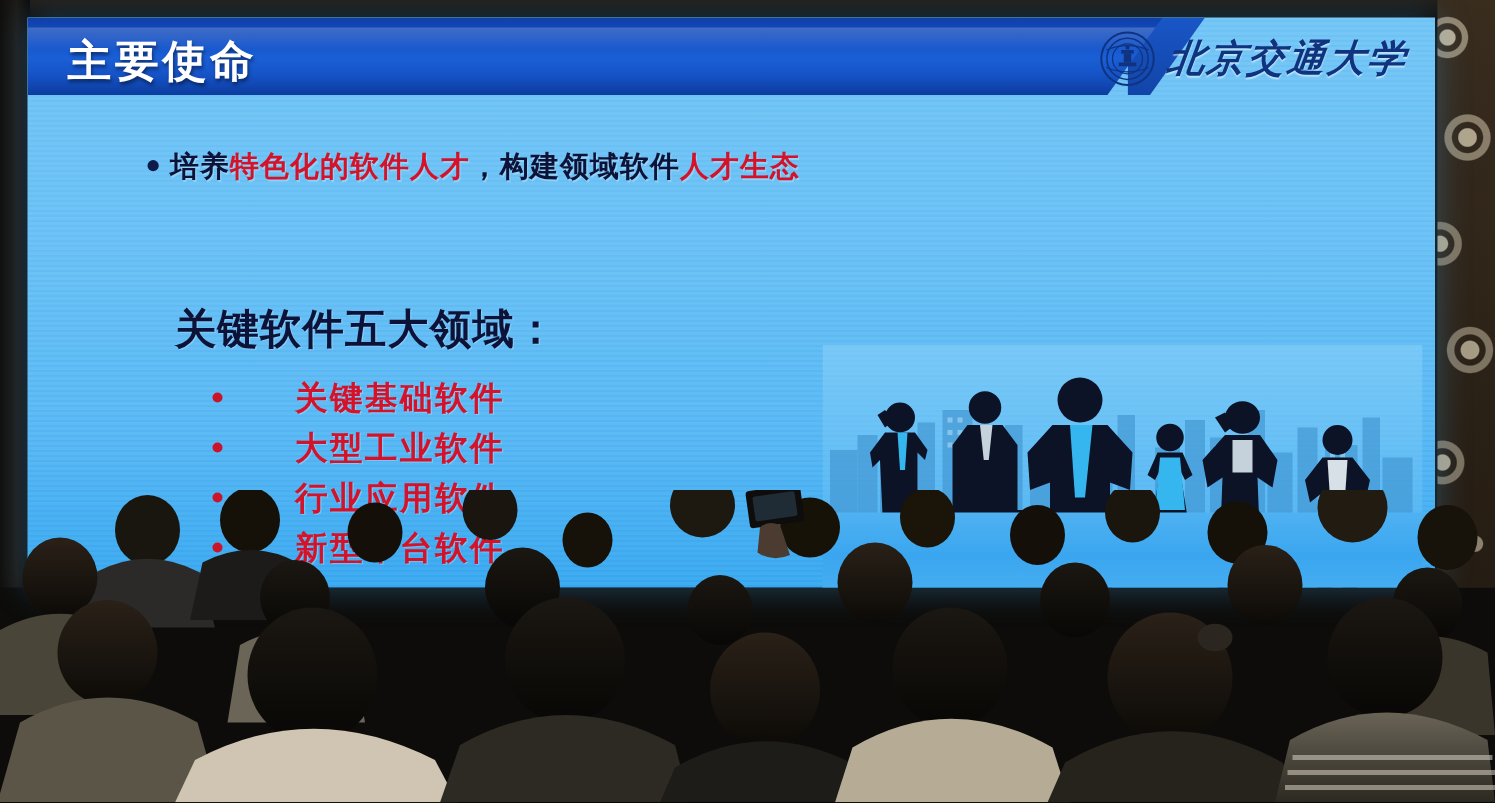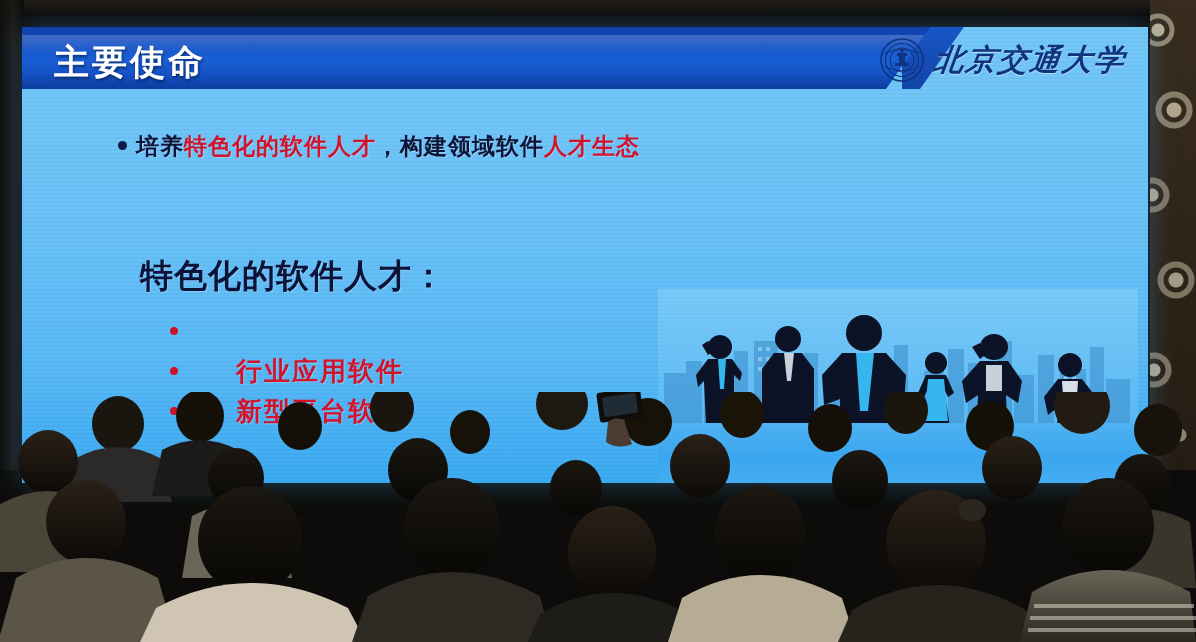--- a/index.html
+++ b/index.html
@@ -28,21 +28,21 @@
         radial-gradient(circle at 14px 380px, rgba(226,214,186,.8) 0 6px, transparent 7px),
         radial-gradient(circle at 14px 380px, transparent 0 11px, rgba(226,214,186,.5) 12px 17px, transparent 18px),
         radial-gradient(circle at 40px 445px, rgba(226,214,186,.6) 0 6px, transparent 7px),
         linear-gradient(180deg,#3b2f20,#241c13);
       filter:blur(.6px); opacity:.9; }
 
   
   #screen { position:absolute; left:22px; top:14px; width:1126px; height:456px;
       background:linear-gradient(180deg,#72c5f6 0%,#69c0f5 40%,#59b8f4 72%,#3aa8f0 100%);
       overflow:hidden; z-index:2;
-      box-shadow:0 0 26px rgba(70,170,240,.35);margin-top:13px; }
+      box-shadow:0 0 26px rgba(70,170,240,.35); }
   #screen::after { content:""; position:absolute; inset:0; pointer-events:none;
       background:repeating-linear-gradient(180deg, rgba(255,255,255,.045) 0 2px, rgba(0,0,0,.035) 2px 4px);
       mix-blend-mode:overlay; }
 
   
   .titlebar { position:absolute; left:0; top:0; width:100%; height:62px; z-index:3; }
   .titlebar .band { position:absolute; left:0; top:0; width:908px; height:62px;
       background:linear-gradient(180deg,#0f3fa8 0%,#1450c4 26%,#1a5fd6 52%,#1552c6 75%,#0c3c9e 100%);
       clip-path:polygon(0 0, 100% 0, calc(100% - 44px) 100%, 0 100%); }
   .titlebar .band::after { content:""; position:absolute; left:0; top:8px; width:100%; height:18px;
@@ -126,25 +126,30 @@
       <div class="logo-text">北京交通大学</div>
     </div>
 
     <div class="body-area">
 
       <div class="main-line" id="line1">
         <span class="dot"></span><span class="dark">培养</span><span class="red">特色化的软件人才</span><span class="dark">，构建领域软件</span><span class="red">人才生态</span>
       </div>
 
 
-      <div class="section-head">特色化的软件人才：</div>
+      <div class="section-head">关键软件五大领域：</div>
 
       <div class="sub-list">
         <div class="sub-item">
           <span class="sdot"></span>
+          <span class="slabel">关键基础软件</span>
+        </div>
+        <div class="sub-item">
+          <span class="sdot"></span>
+          <span class="slabel">大型工业软件</span>
         </div>
         <div class="sub-item">
           <span class="sdot"></span>
           <span class="slabel">行业应用软件</span>
         </div>
         <div class="sub-item">
           <span class="sdot"></span>
           <span class="slabel">新型平台软件</span>
         </div>
       </div>

